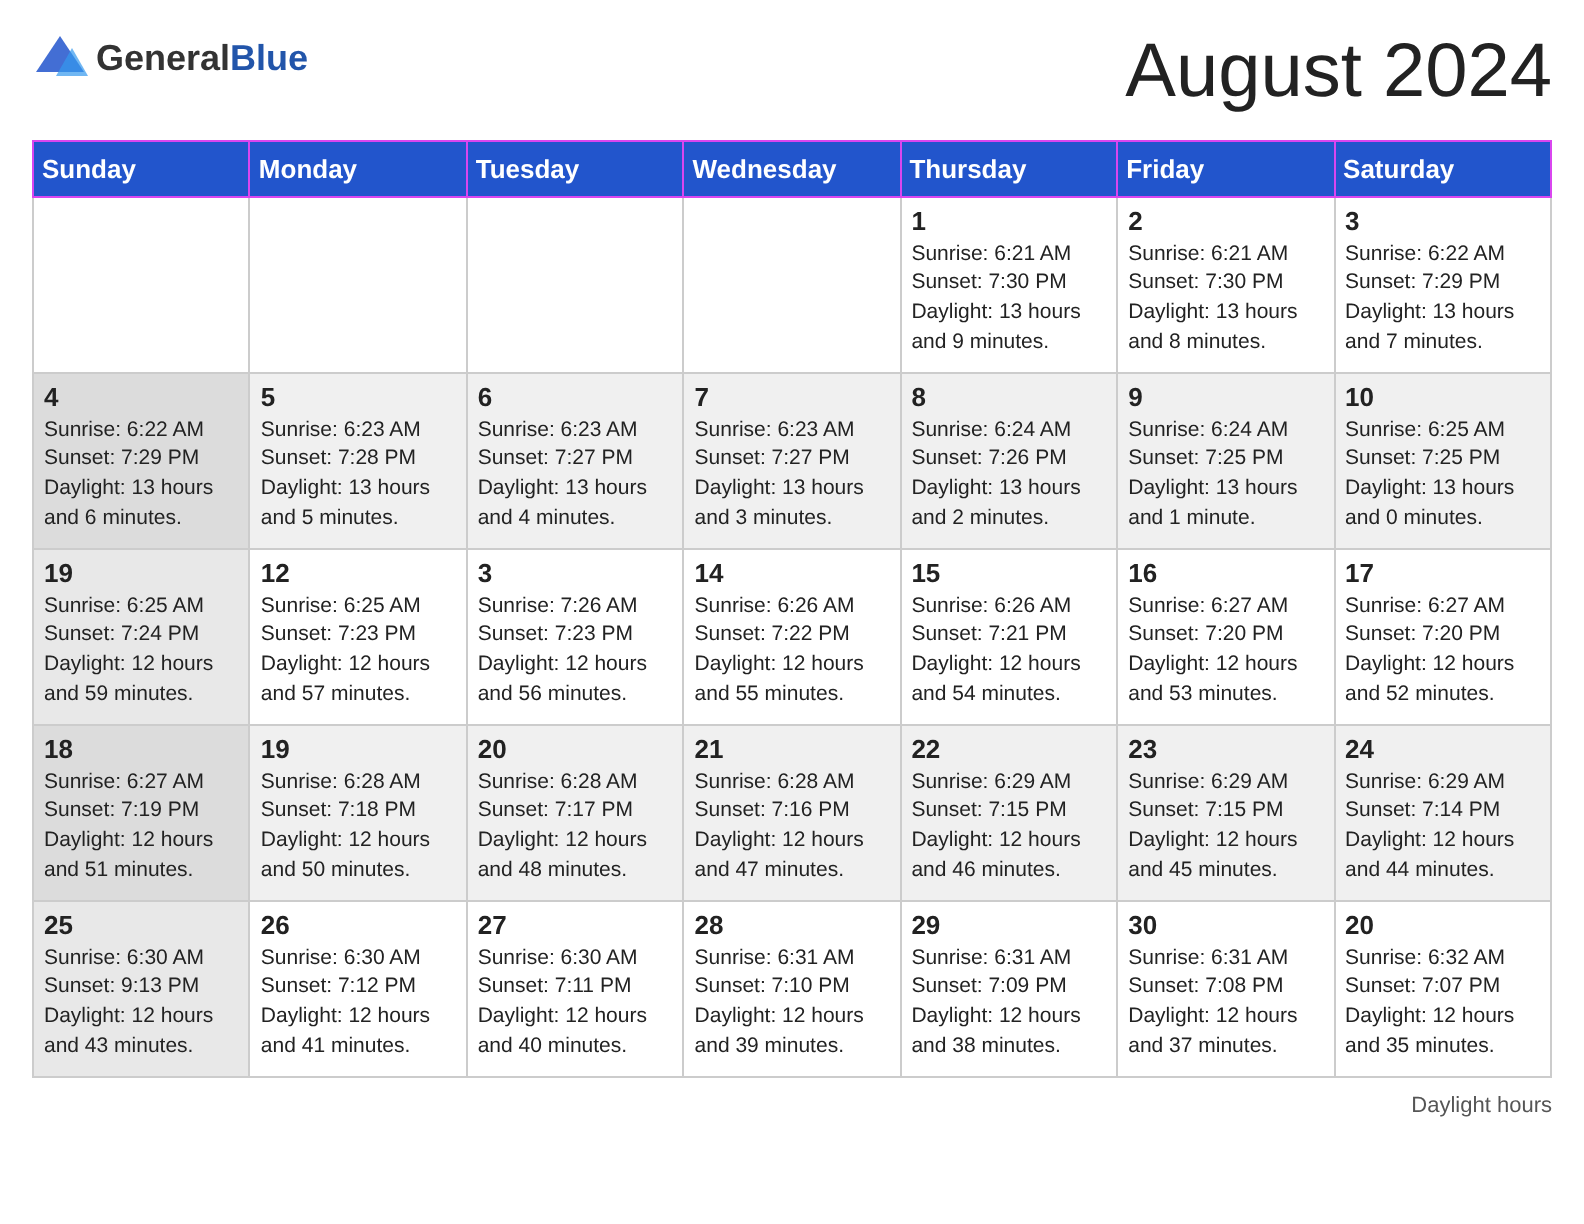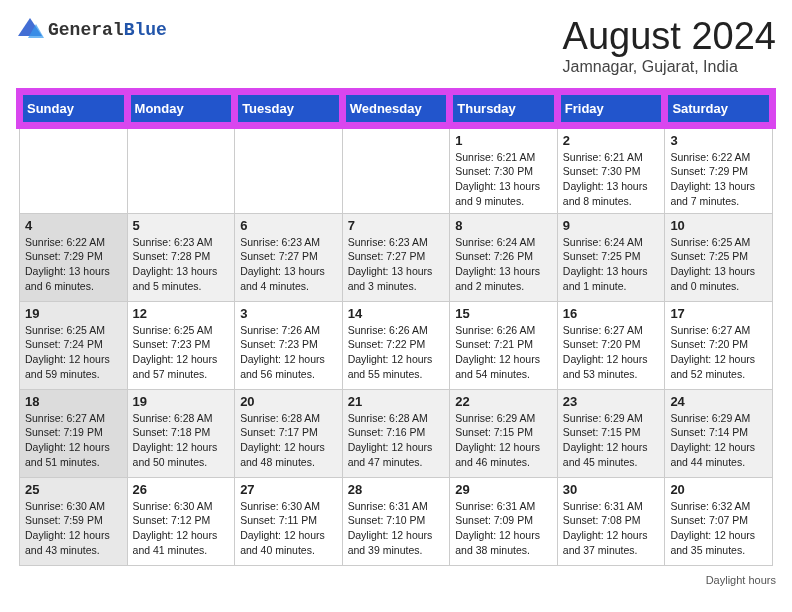--- a/index.html
+++ b/index.html
@@ -13,39 +13,39 @@
     .header {
       display: flex;
       justify-content: space-between;
       align-items: flex-start;
       margin-bottom: 12px;
     }
     .logo {
       display: flex;
       align-items: center;
       gap: 4px;
-      font-family: Liberation Mono, monospace;
     }
     .logo-text-general {
       font-size: 18px;
       font-weight: bold;
       color: #333;
       line-height: 1;
     }
     .logo-text-blue {
       font-size: 18px;
       font-weight: bold;
       color: #2255aa;
       line-height: 1;
     }
     .logo-icon {
       width: 28px;
       height: 28px;
     }
     .title-block {
+      text-align: right;
     }
     .calendar-title {
       font-size: 38px;
       font-weight: normal;
       color: #222;
       line-height: 1.1;
     }
     .calendar-subtitle {
       font-size: 16px;
       color: #444;
@@ -55,21 +55,21 @@
       border-collapse: collapse;
       table-layout: fixed;
     }
     thead tr th {
       background-color: #2255cc;
       color: #fff;
       font-size: 13px;
       font-weight: bold;
       padding: 6px 4px;
       text-align: left;
-      border: 7px solid #d946ef;
+      border: 1px solid #d946ef;
     }
     tbody tr td {
       vertical-align: top;
       border: 1px solid #ccc;
       padding: 4px 5px;
       font-size: 10.5px;
       color: #222;
       background: #fff;
       height: 88px;
     }
@@ -113,21 +113,20 @@
       <polygon points="20,8 28,22 12,22" fill="#3399ee" opacity="0.7"></polygon>
     </svg>
     <div>
       <div>
         <span class="logo-text-general">General</span><span class="logo-text-blue">Blue</span>
       </div>
     </div>
   </div>
   <div class="title-block">
     <div class="calendar-title">August 2024</div>
-    <div class="calendar-subtitle">Jamnagar, Gujarat, India</div>
   </div>
 </div>
 
 <table>
   <thead>
     <tr>
     <th>Sunday</th>
         <th>Monday</th>
         <th>Tuesday</th>
         <th>Wednesday</th>
@@ -290,21 +289,21 @@
           <span class="day-number">24</span>
           <div class="day-info">Sunrise: 6:29 AM
 Sunset: 7:14 PM
 Daylight: 12 hours and 44 minutes.</div>
         </td>
       </tr>
       <tr>
         <td>
           <span class="day-number">25</span>
           <div class="day-info">Sunrise: 6:30 AM
-Sunset: 7:59 PM
+Sunset: 9:13 PM
 Daylight: 12 hours and 43 minutes.</div>
         </td>
         <td>
           <span class="day-number">26</span>
           <div class="day-info">Sunrise: 6:30 AM
 Sunset: 7:12 PM
 Daylight: 12 hours and 41 minutes.</div>
         </td>
         <td>
           <span class="day-number">27</span>

